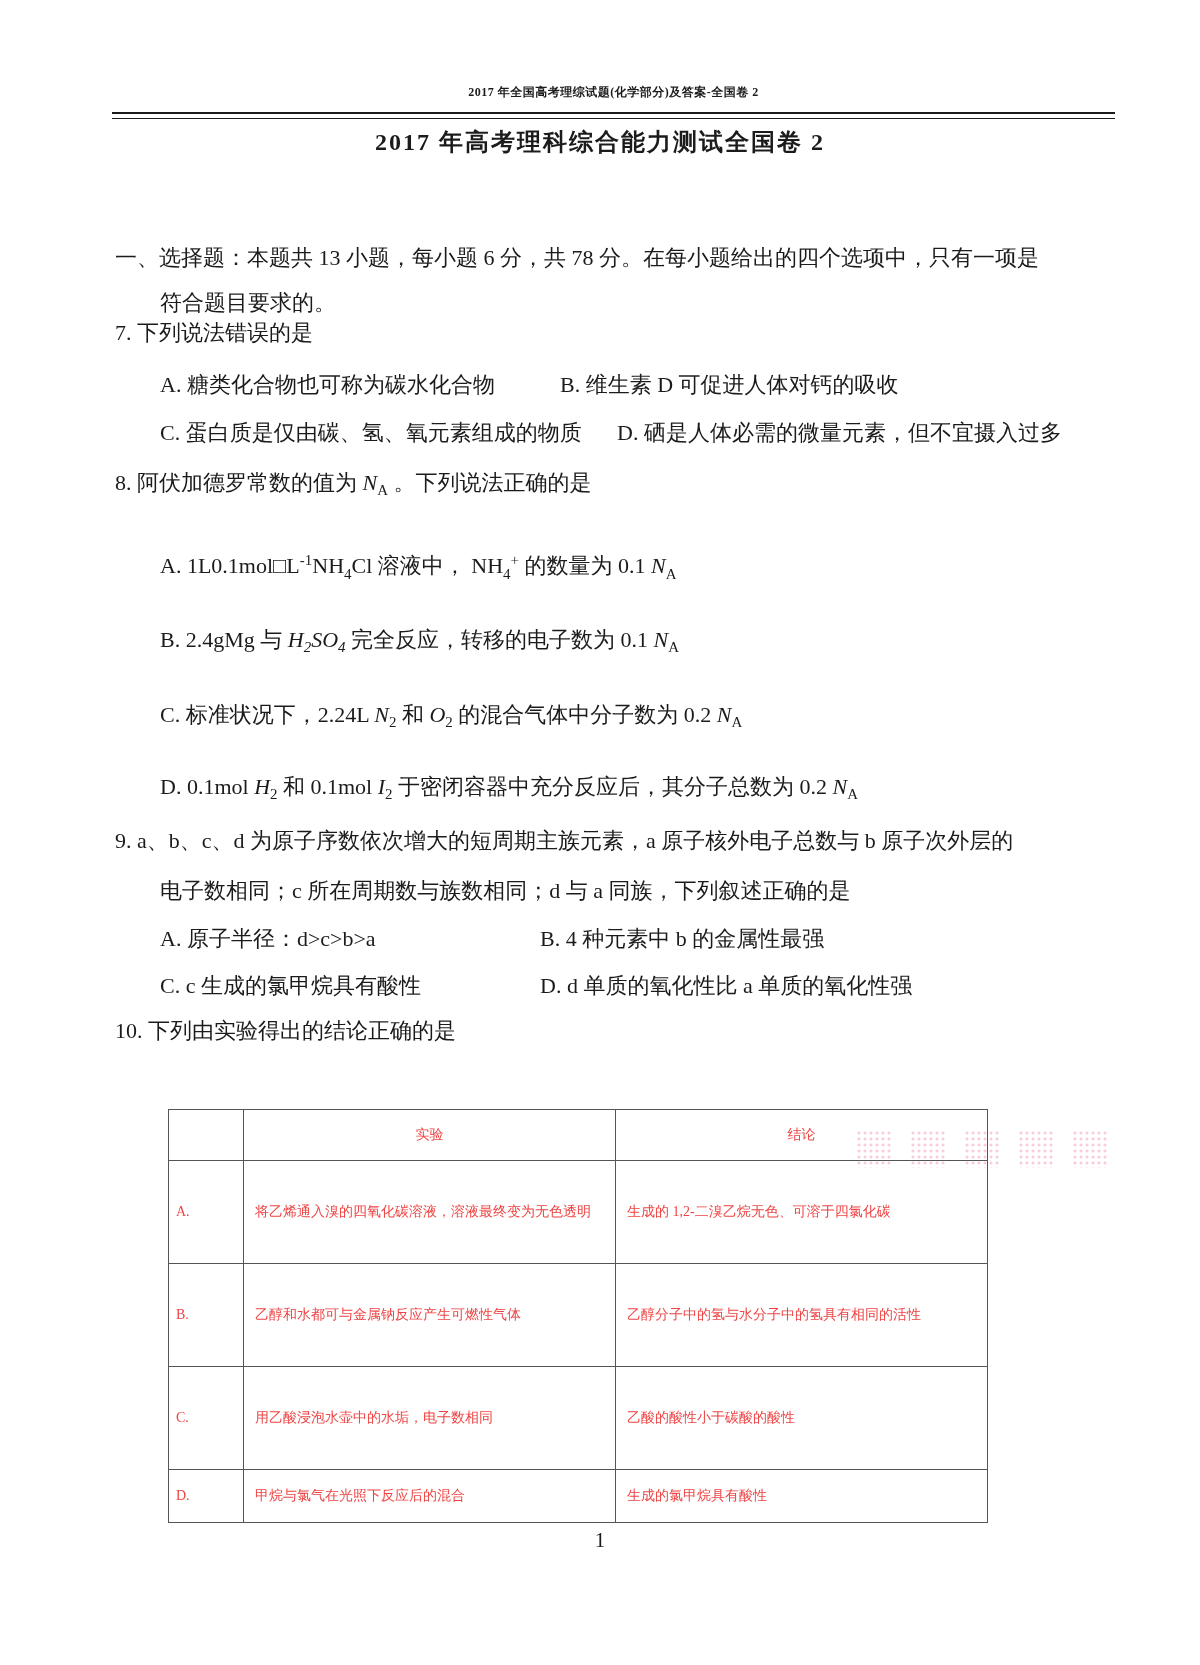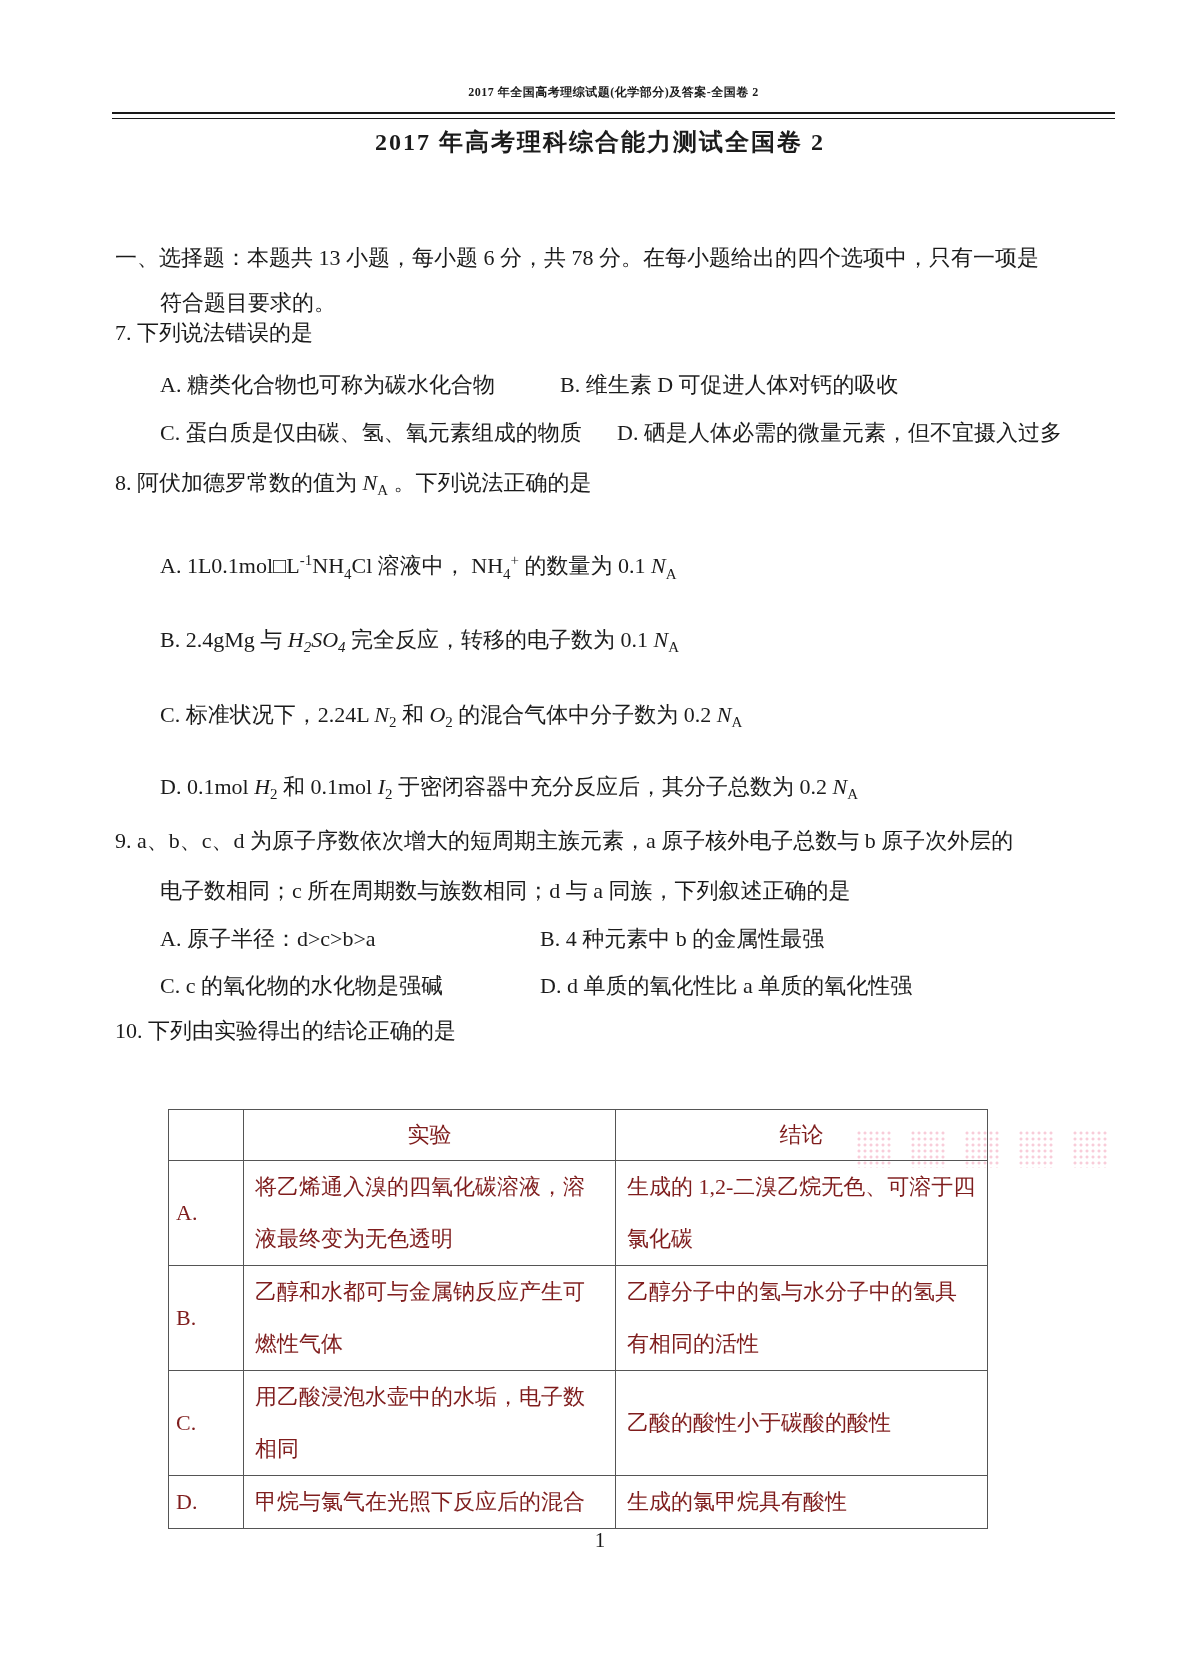--- a/index.html
+++ b/index.html
@@ -49,22 +49,22 @@
   i { font-family:"Liberation Serif","DejaVu Serif",serif; }
   
   table.q10 {
     border-collapse:collapse; table-layout:fixed;
     margin:63px 0 0 53px; width:819px;
   }
   table.q10 col.c1 { width:75px; }
   table.q10 col.c2 { width:372px; }
   table.q10 col.c3 { width:372px; }
   table.q10 th, table.q10 td {
-    border:1px solid #555; font-size:22px; font-weight:400;
-    padding:0 11px; vertical-align:middle; color:#7f1d1d;
+    border:1px solid #555; font-size:14px; font-weight:400;
+    padding:0 11px; vertical-align:middle; color:#ef4444;
   }
   table.q10 th { height:50px; line-height:50px; text-align:center; }
   table.q10 td { line-height:52px; }
   table.q10 td.label { padding-left:7px; }
   table.q10 tr.r-a td, table.q10 tr.r-b td, table.q10 tr.r-c td { height:102px; }
   table.q10 tr.r-d td { height:52px; }
   
   .page-num {
     position:absolute; top:1528px; left:0; width:100%;
     text-align:center; font-size:21px;
@@ -111,21 +111,21 @@
     <div class="line indent" id="q8c">C. 标准状况下，2.24L <i>N</i><sub>2</sub> 和 <i>O</i><sub>2</sub> 的混合气体中分子数为 0.2 <i>N</i><sub>A</sub></div>
     <div class="line indent" id="q8d">D. 0.1mol  <i>H</i><sub>2</sub> 和 0.1mol  <i>I</i><sub>2</sub> 于密闭容器中充分反应后，其分子总数为 0.2 <i>N</i><sub>A</sub></div>
 
     <div class="line" id="q9l1">9.  a、b、c、d 为原子序数依次增大的短周期主族元素，a 原子核外电子总数与 b 原子次外层的</div>
     <div class="line indent" id="q9l2">电子数相同；c 所在周期数与族数相同；d 与 a 同族，下列叙述正确的是</div>
     <div class="line indent cols c380" id="q9ab">
       <span class="cell-a">A. 原子半径：d&gt;c&gt;b&gt;a</span>
       <span>B. 4 种元素中 b 的金属性最强</span>
     </div>
     <div class="line indent cols c380" id="q9cd">
-      <span class="cell-a">C. c 的氧化物的水化物是强碱</span>
+      <span class="cell-a">C. c 生成的氯甲烷具有酸性</span>
       <span>D. d 单质的氧化性比 a 单质的氧化性强</span>
     </div>
 
     <div class="line" id="q10stem">10. 下列由实验得出的结论正确的是</div>
 
     <table class="q10">
       <colgroup>
           <col class="c1">
           <col class="c2">
           <col class="c3">

